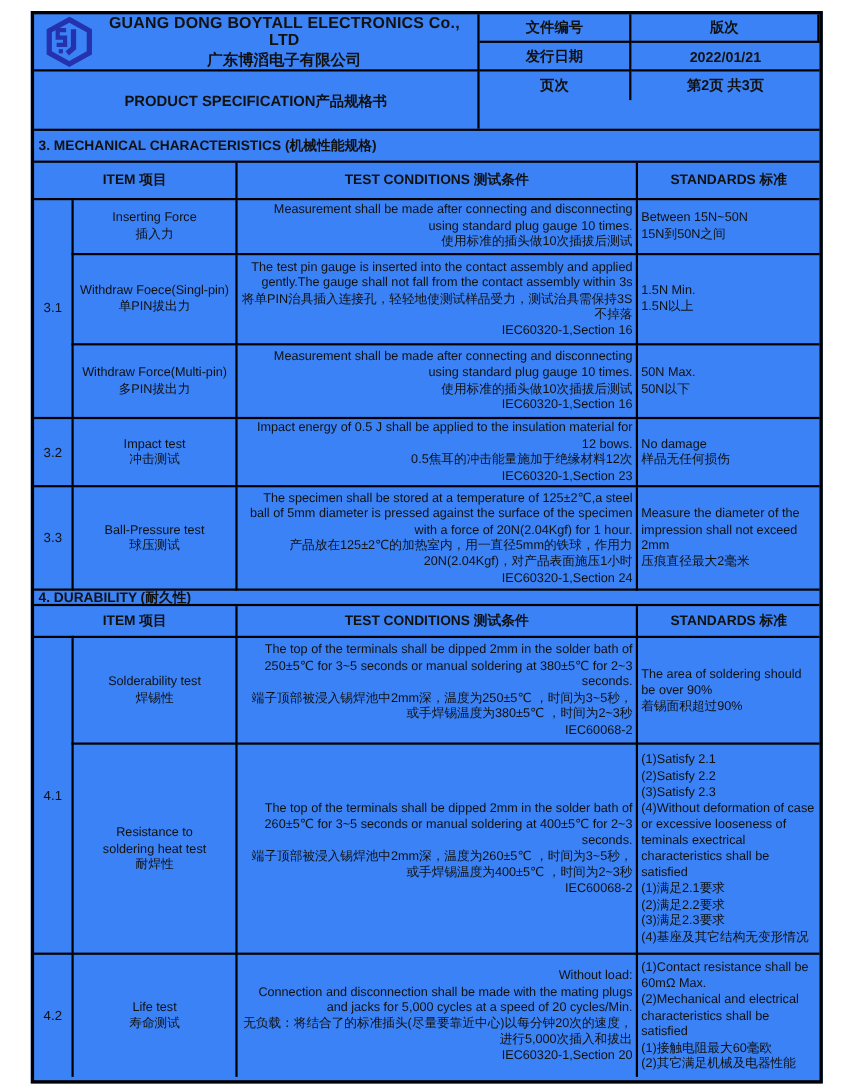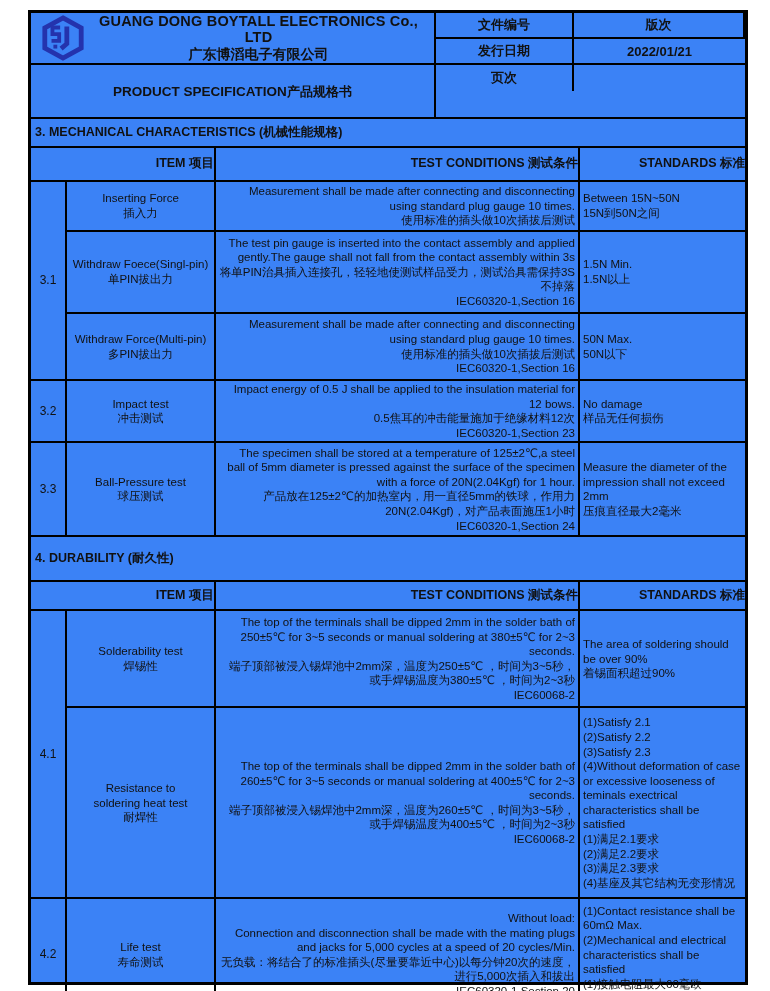--- a/index.html
+++ b/index.html
@@ -22,29 +22,29 @@
   .hdr-row4 { border-bottom:none; }
   .logo-box { flex:0 0 52px; display:flex; align-items:center; justify-content:center; }
   .company-text { flex:1; text-align:center; font-weight:bold; }
   .company-en { font-size:14.5px; letter-spacing:0.2px; }
   .company-cn { font-size:14px; margin-top:1px; }
   .spec-en { font-weight:bold; font-size:13.5px; }
   .spec-cn { font-weight:bold; font-size:13px; margin-top:2px; }
   
   .section-title { border-bottom:2px solid #000; font-weight:bold; font-size:12.5px; padding:0 0 0 4px; display:flex; align-items:center; }
   .st3 { height:29px; }
-  .st4 { height:45px; }
+  .st4 { height:14px; }
   
   table { border-collapse:collapse; table-layout:fixed; width:100%; }
   td { border:2px solid #000; font-size:11.5px; line-height:1.27; vertical-align:middle; overflow:hidden; }
   td:first-child { border-left:none; }
   td:last-child { border-right:none; }
   tr:first-child td { border-top:none; }
   table.last tr:last-child td { border-bottom:none; }
-  .th { font-weight:bold; font-size:12.5px; text-align:right;margin-top:48px; }
+  .th { font-weight:bold; font-size:12.5px; text-align:center;margin-top:48px; }
   .num { text-align:center; font-size:12px; }
   .item { text-align:center; white-space:pre-line; }
   .cond { text-align:right; padding:1px 3px; white-space:pre-line; }
   .std  { text-align:left; padding:1px 3px; white-space:pre-line; }
   col.c-num { width:35px; } col.c-item { width:149px; } col.c-cond { width:364px; } col.c-std { width:166px; }
 </style>
 </head>
 <body>
 
 <div class="sheet">
@@ -71,20 +71,21 @@
 
     <div class="hdr-spec">
       <div class="spec-en">PRODUCT SPECIFICATION</div>
       <div class="spec-cn">产品规格书</div>
     </div>
 
     <div class="hdr-label">发行日期</div>
     <div class="hdr-value">2022/01/21</div>
 
     <div class="hdr-label hdr-row4">页次</div>
+    <div class="hdr-value hdr-row4">第2页  共3页</div>
   </div>
 
   <div class="section-title st3">3. MECHANICAL CHARACTERISTICS (机械性能规格)</div>
 
   <table>
     <colgroup>
         <col class="c-num">
         <col class="c-item">
         <col class="c-cond">
         <col class="c-std">

